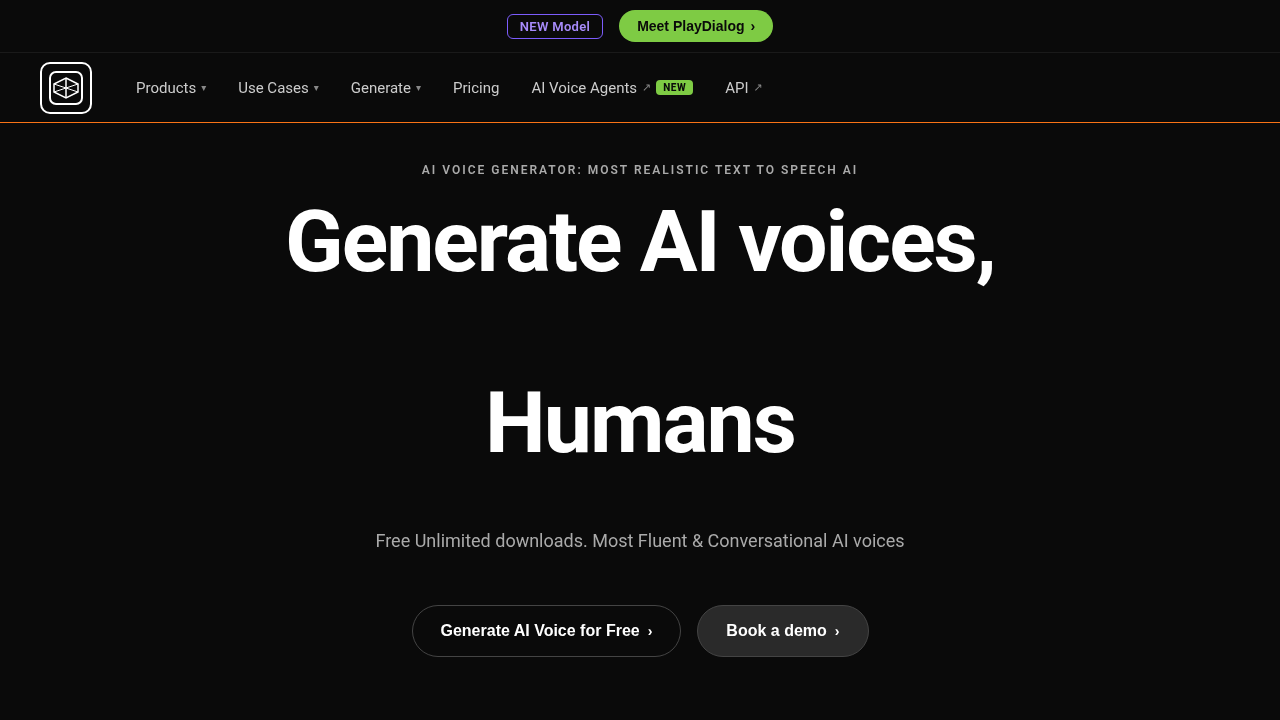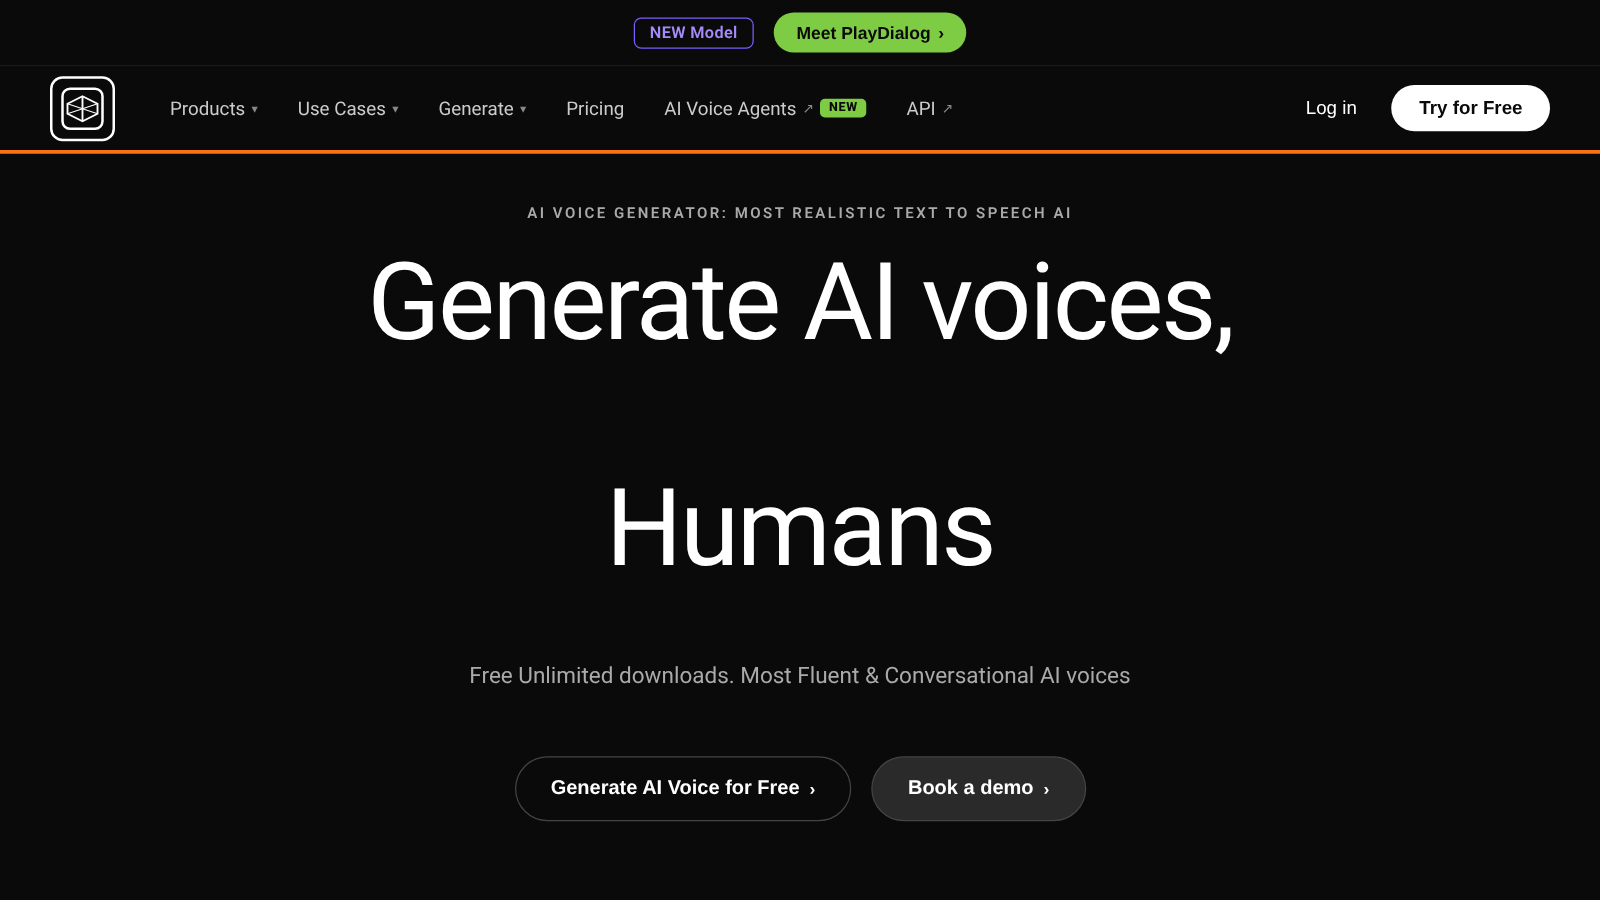--- a/index.html
+++ b/index.html
@@ -57,21 +57,21 @@
       align-items: center;
       gap: 6px;
     }
 
     
     .navbar {
       display: flex;
       align-items: center;
       padding: 0 40px;
       height: 70px;
-      border-bottom: 3px solid #f97316;
+      border-bottom: 1px solid #f97316;
       gap: 0;
     }
 
     .logo {
       display: flex;
       align-items: center;
       margin-right: 30px;
       flex-shrink: 0;
     }
 
@@ -174,21 +174,21 @@
       text-transform: uppercase;
       margin-bottom: 20px;
     }
 
     .hero-eyebrow span {
       color: #aaaaaa;
     }
 
     .hero-title {
       font-size: 86px;
-      font-weight: 400;
+      font-weight: 700;
       line-height: 1.05;
       color: #ffffff;
       max-width: 1100px;
       margin-bottom: 30px;
       letter-spacing: -2px;
     }
 
     .hero-subtitle {
       font-size: 18px;
       color: #aaaaaa;
@@ -280,24 +280,20 @@
       <span>AI Voice Agents</span>
       <span class="nav-external">↗</span>
       <span class="new-badge">NEW</span>
     </a>
     <a class="nav-item">
       <span>API</span>
       <span class="nav-external">↗</span>
     </a>
   </div>
 
-  <div class="nav-right">
-    <button class="login-btn">Log in</button>
-    <button class="try-free-btn">Try for Free</button>
-  </div>
 </nav>
 
 <section class="hero">
   <p class="hero-eyebrow">
     <span>AI VOICE GENERATOR: MOST REALISTIC TEXT TO SPEECH AI</span>
   </p>
 
   <h1 class="hero-title">
     <span>Generate AI voices,</span><br>
     <br>

